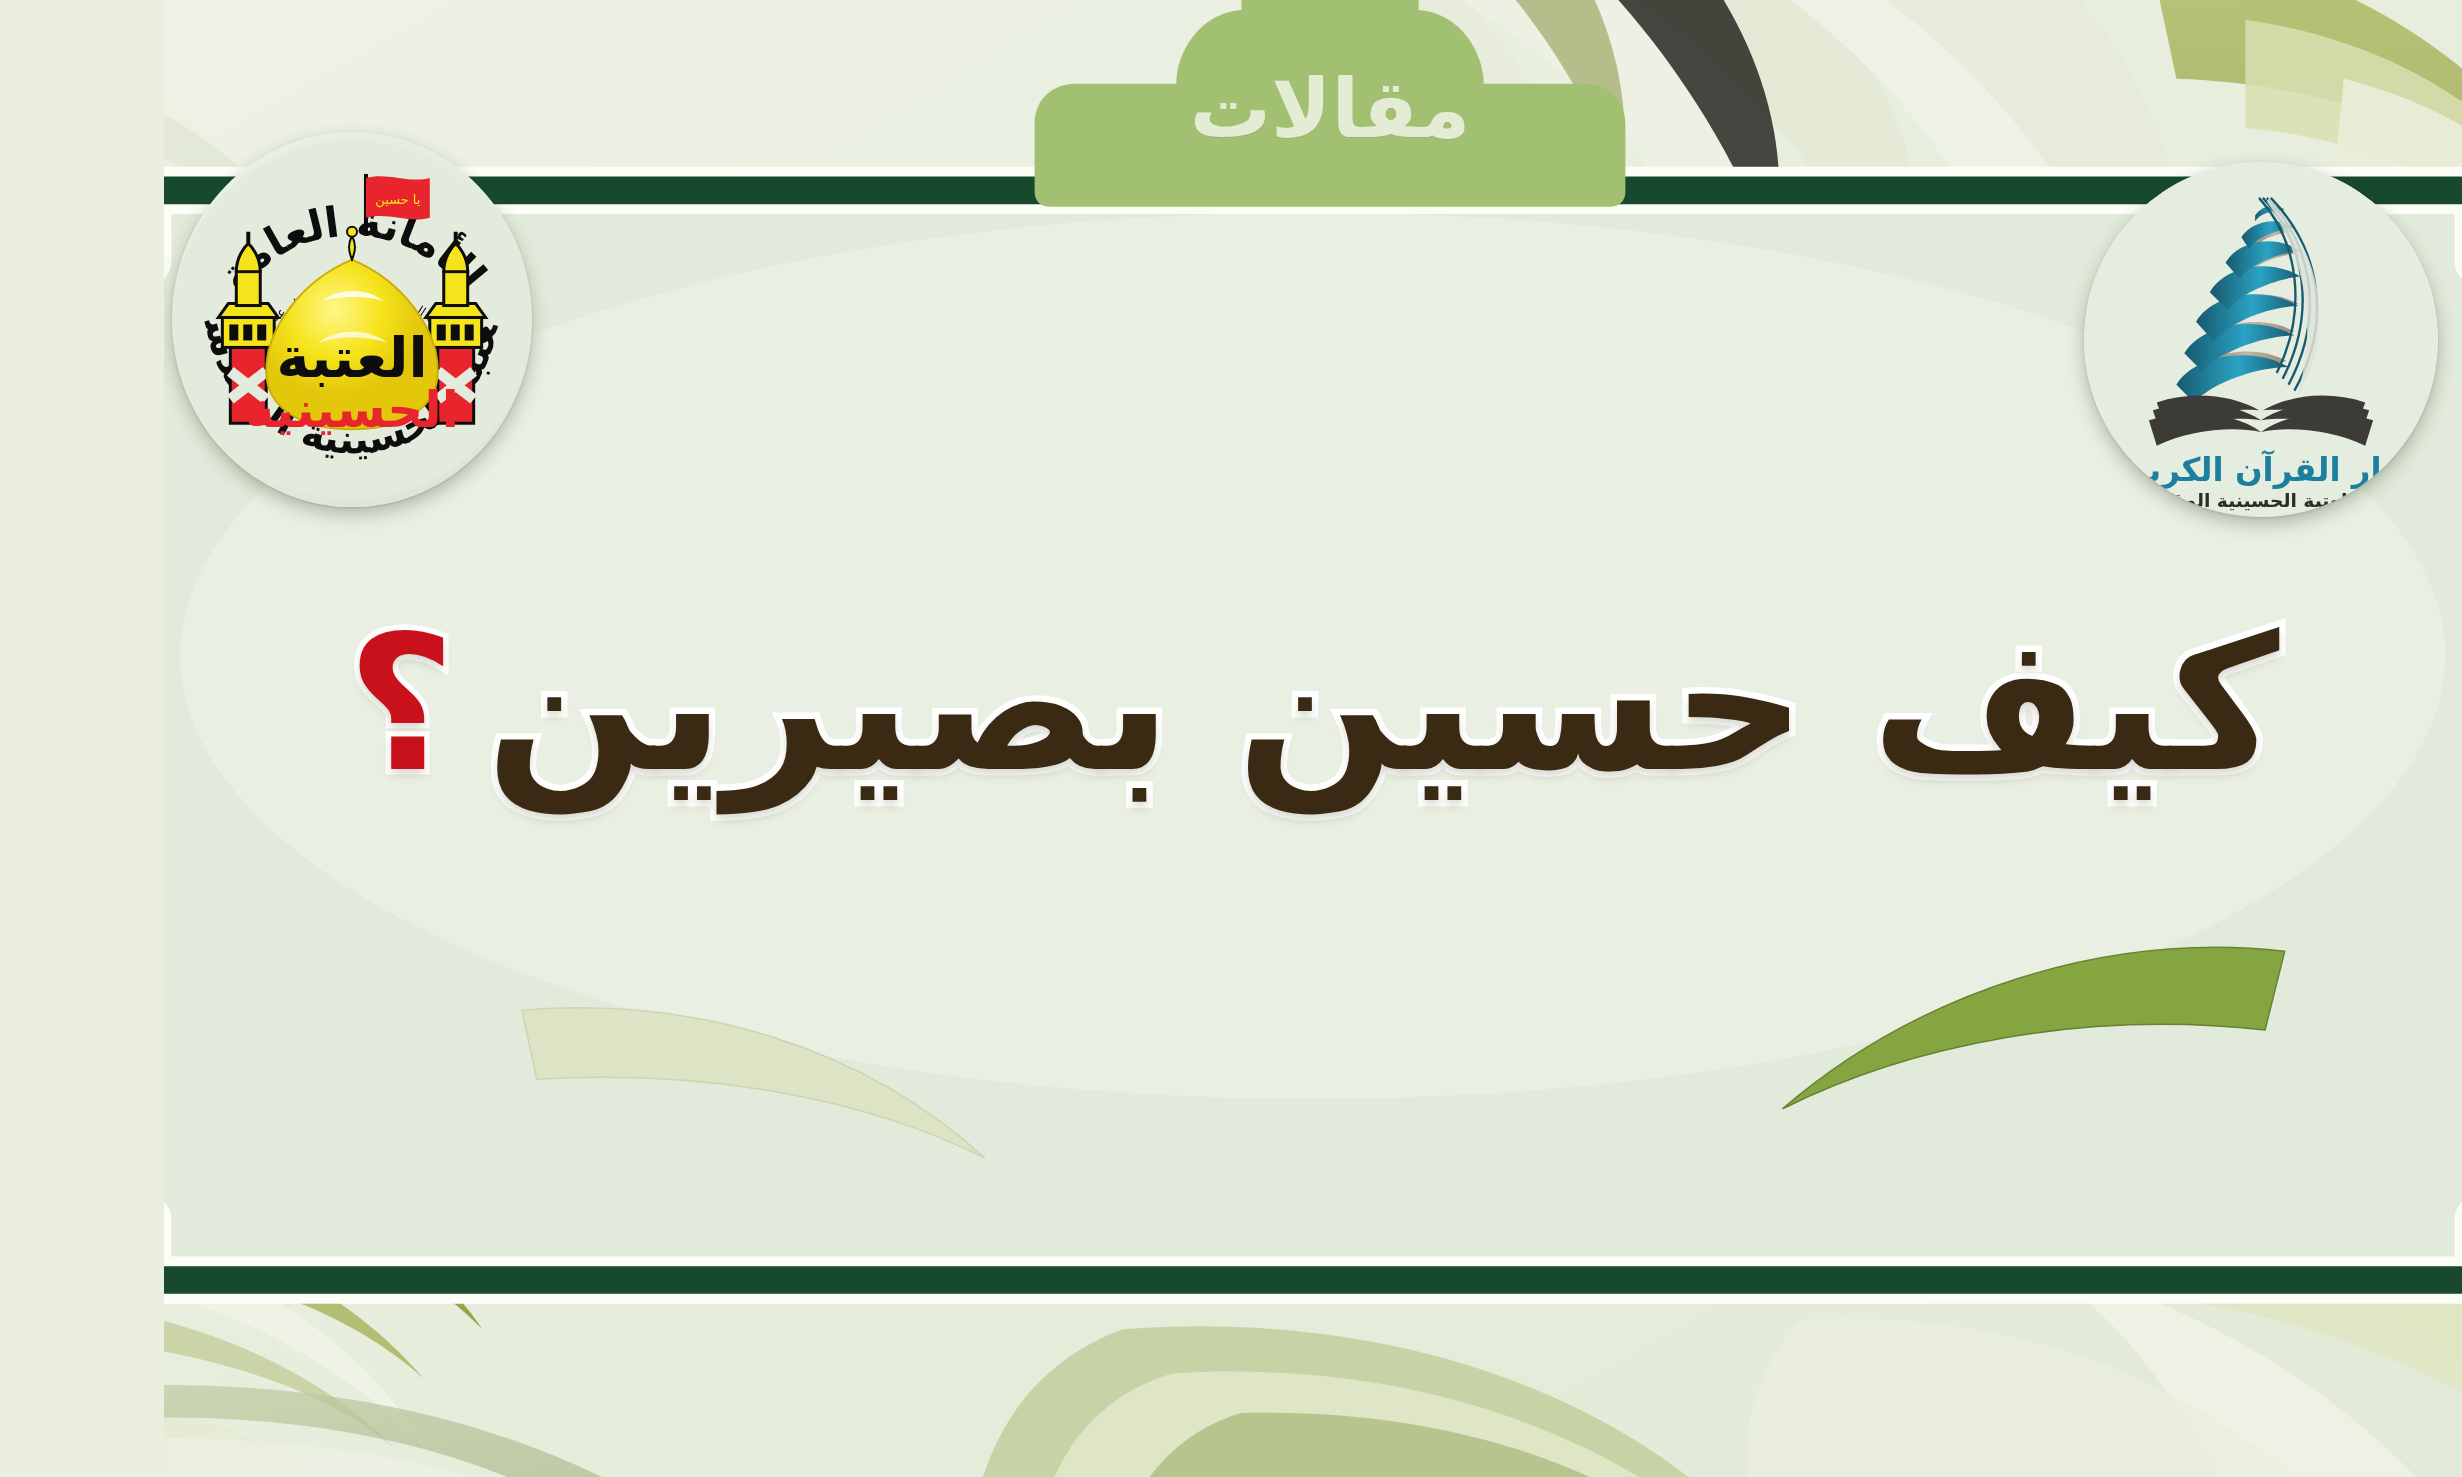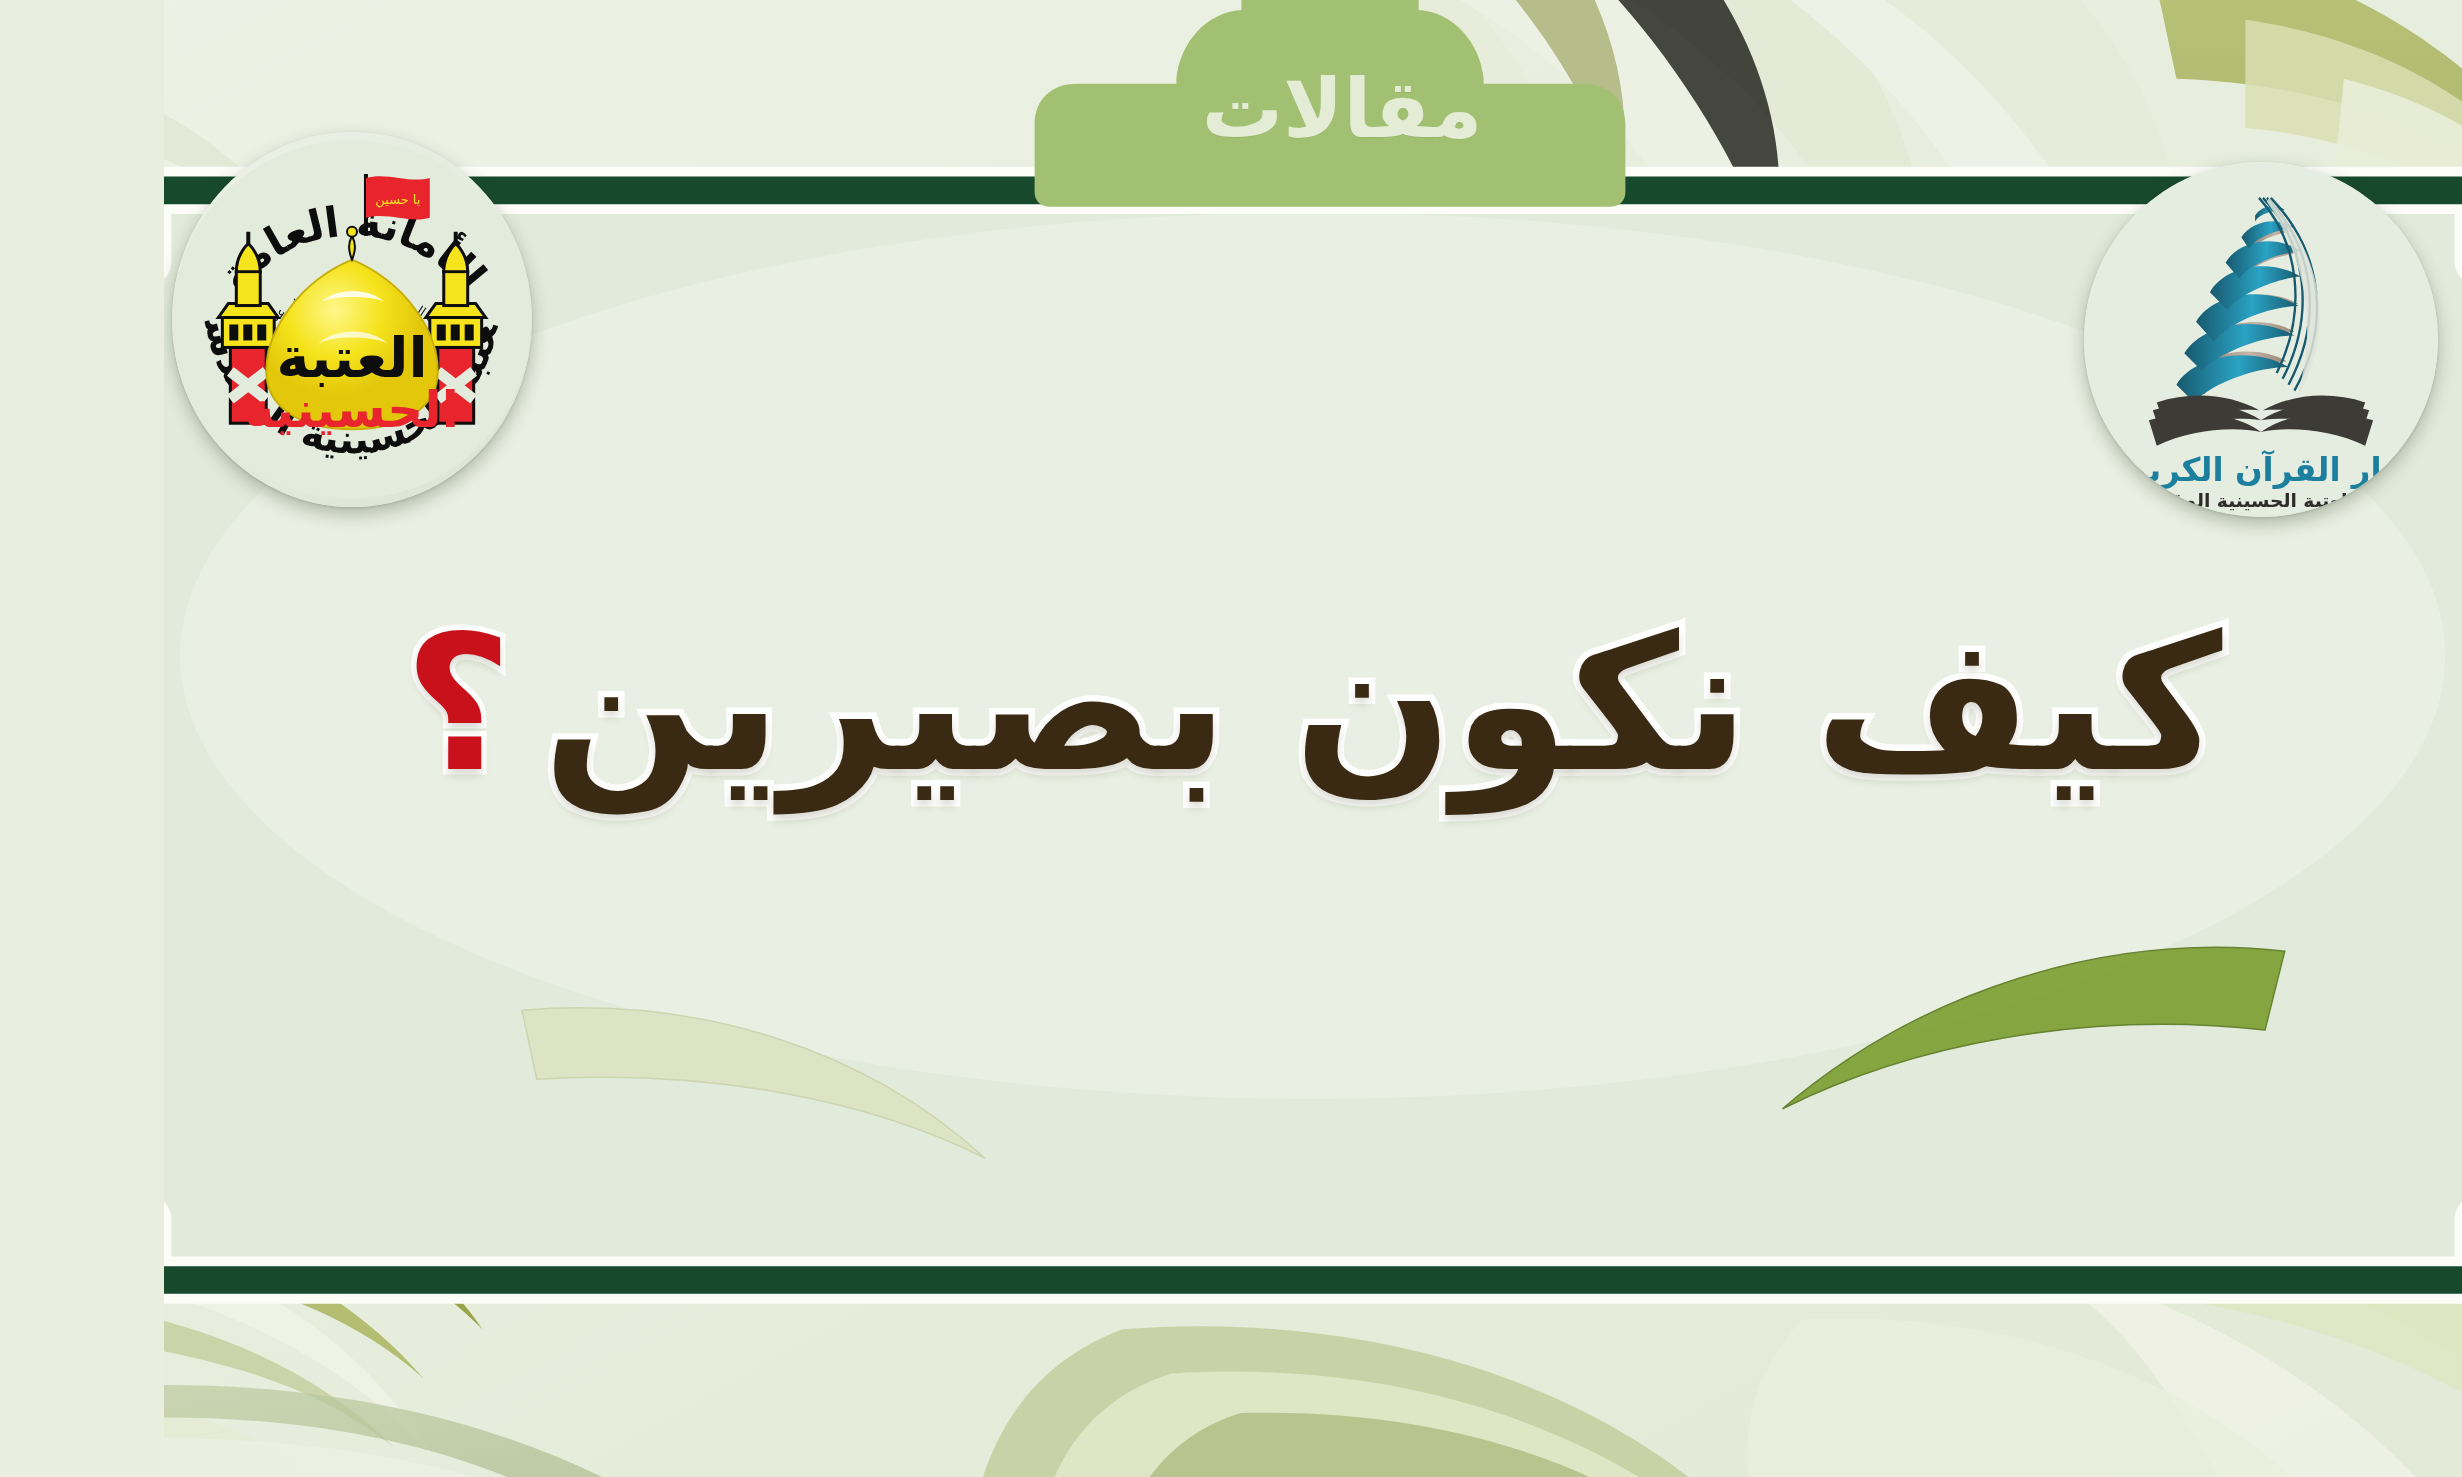--- a/index.html
+++ b/index.html
@@ -22,21 +22,21 @@
   .rail-bottom{top:1257px;height:25.6px;}
 
   
   .frame{position:absolute;left:0;top:163px;width:2626px;height:1143px;z-index:5;}
   .frame svg{display:block;width:2626px;height:1143px;}
 
   
   .tab{position:absolute;left:1010px;top:-4.9px;width:640px;height:212px;z-index:6;}
   .tab svg{display:block;width:640px;height:212px;}
   .tab-label{
-    position:absolute;left:12px;top:58px;width:640px;height:113px;
+    position:absolute;left:0;top:58px;width:640px;height:113px;
     display:flex;align-items:center;justify-content:center;
     font-size:81px;font-weight:bold;color:#e4ecd6;
     letter-spacing:1px;line-height:1;z-index:2;
     text-shadow:0 1px 0 rgba(0,0,0,.05);
   }
 
   
   .logo{position:absolute;z-index:9;border-radius:50%;
         background:radial-gradient(circle at 36% 30%,#eef3e8 0%,#e3ebdd 62%,#d6e0ce 100%);
         box-shadow:0 6.9px 16.7px rgba(40,55,30,.30), 0 1px 3px rgba(0,0,0,.12);
@@ -367,17 +367,17 @@
         <path d="M66,262 C108,250 152,254 180,274 C150,268 108,272 74,288 Z"></path>
         <path d="M294,262 C252,250 208,254 180,274 C210,268 252,272 286,288 Z"></path>
       </g>
 
       <text x="180" y="324" font-size="33" font-weight="bold" fill="#1d7f9e" text-anchor="middle" font-family="'DejaVu Sans','Liberation Sans',sans-serif">دار القرآن الكريم</text>
       <text x="180" y="350" font-size="19" font-weight="bold" fill="#2e2c28" text-anchor="middle" font-family="'DejaVu Sans','Liberation Sans',sans-serif">في العتبة الحسينية المقدسة</text>
     </svg>
   </div>
 
   <div class="title-wrap">
-    <div class="title"><span>كيف نكون  بصيرين</span><span class="qm">؟</span></div>
+    <div class="title"><span>كيف حسين  بصيرين</span><span class="qm">؟</span></div>
   </div>
 
 </div>
 
 
 </body></html>

